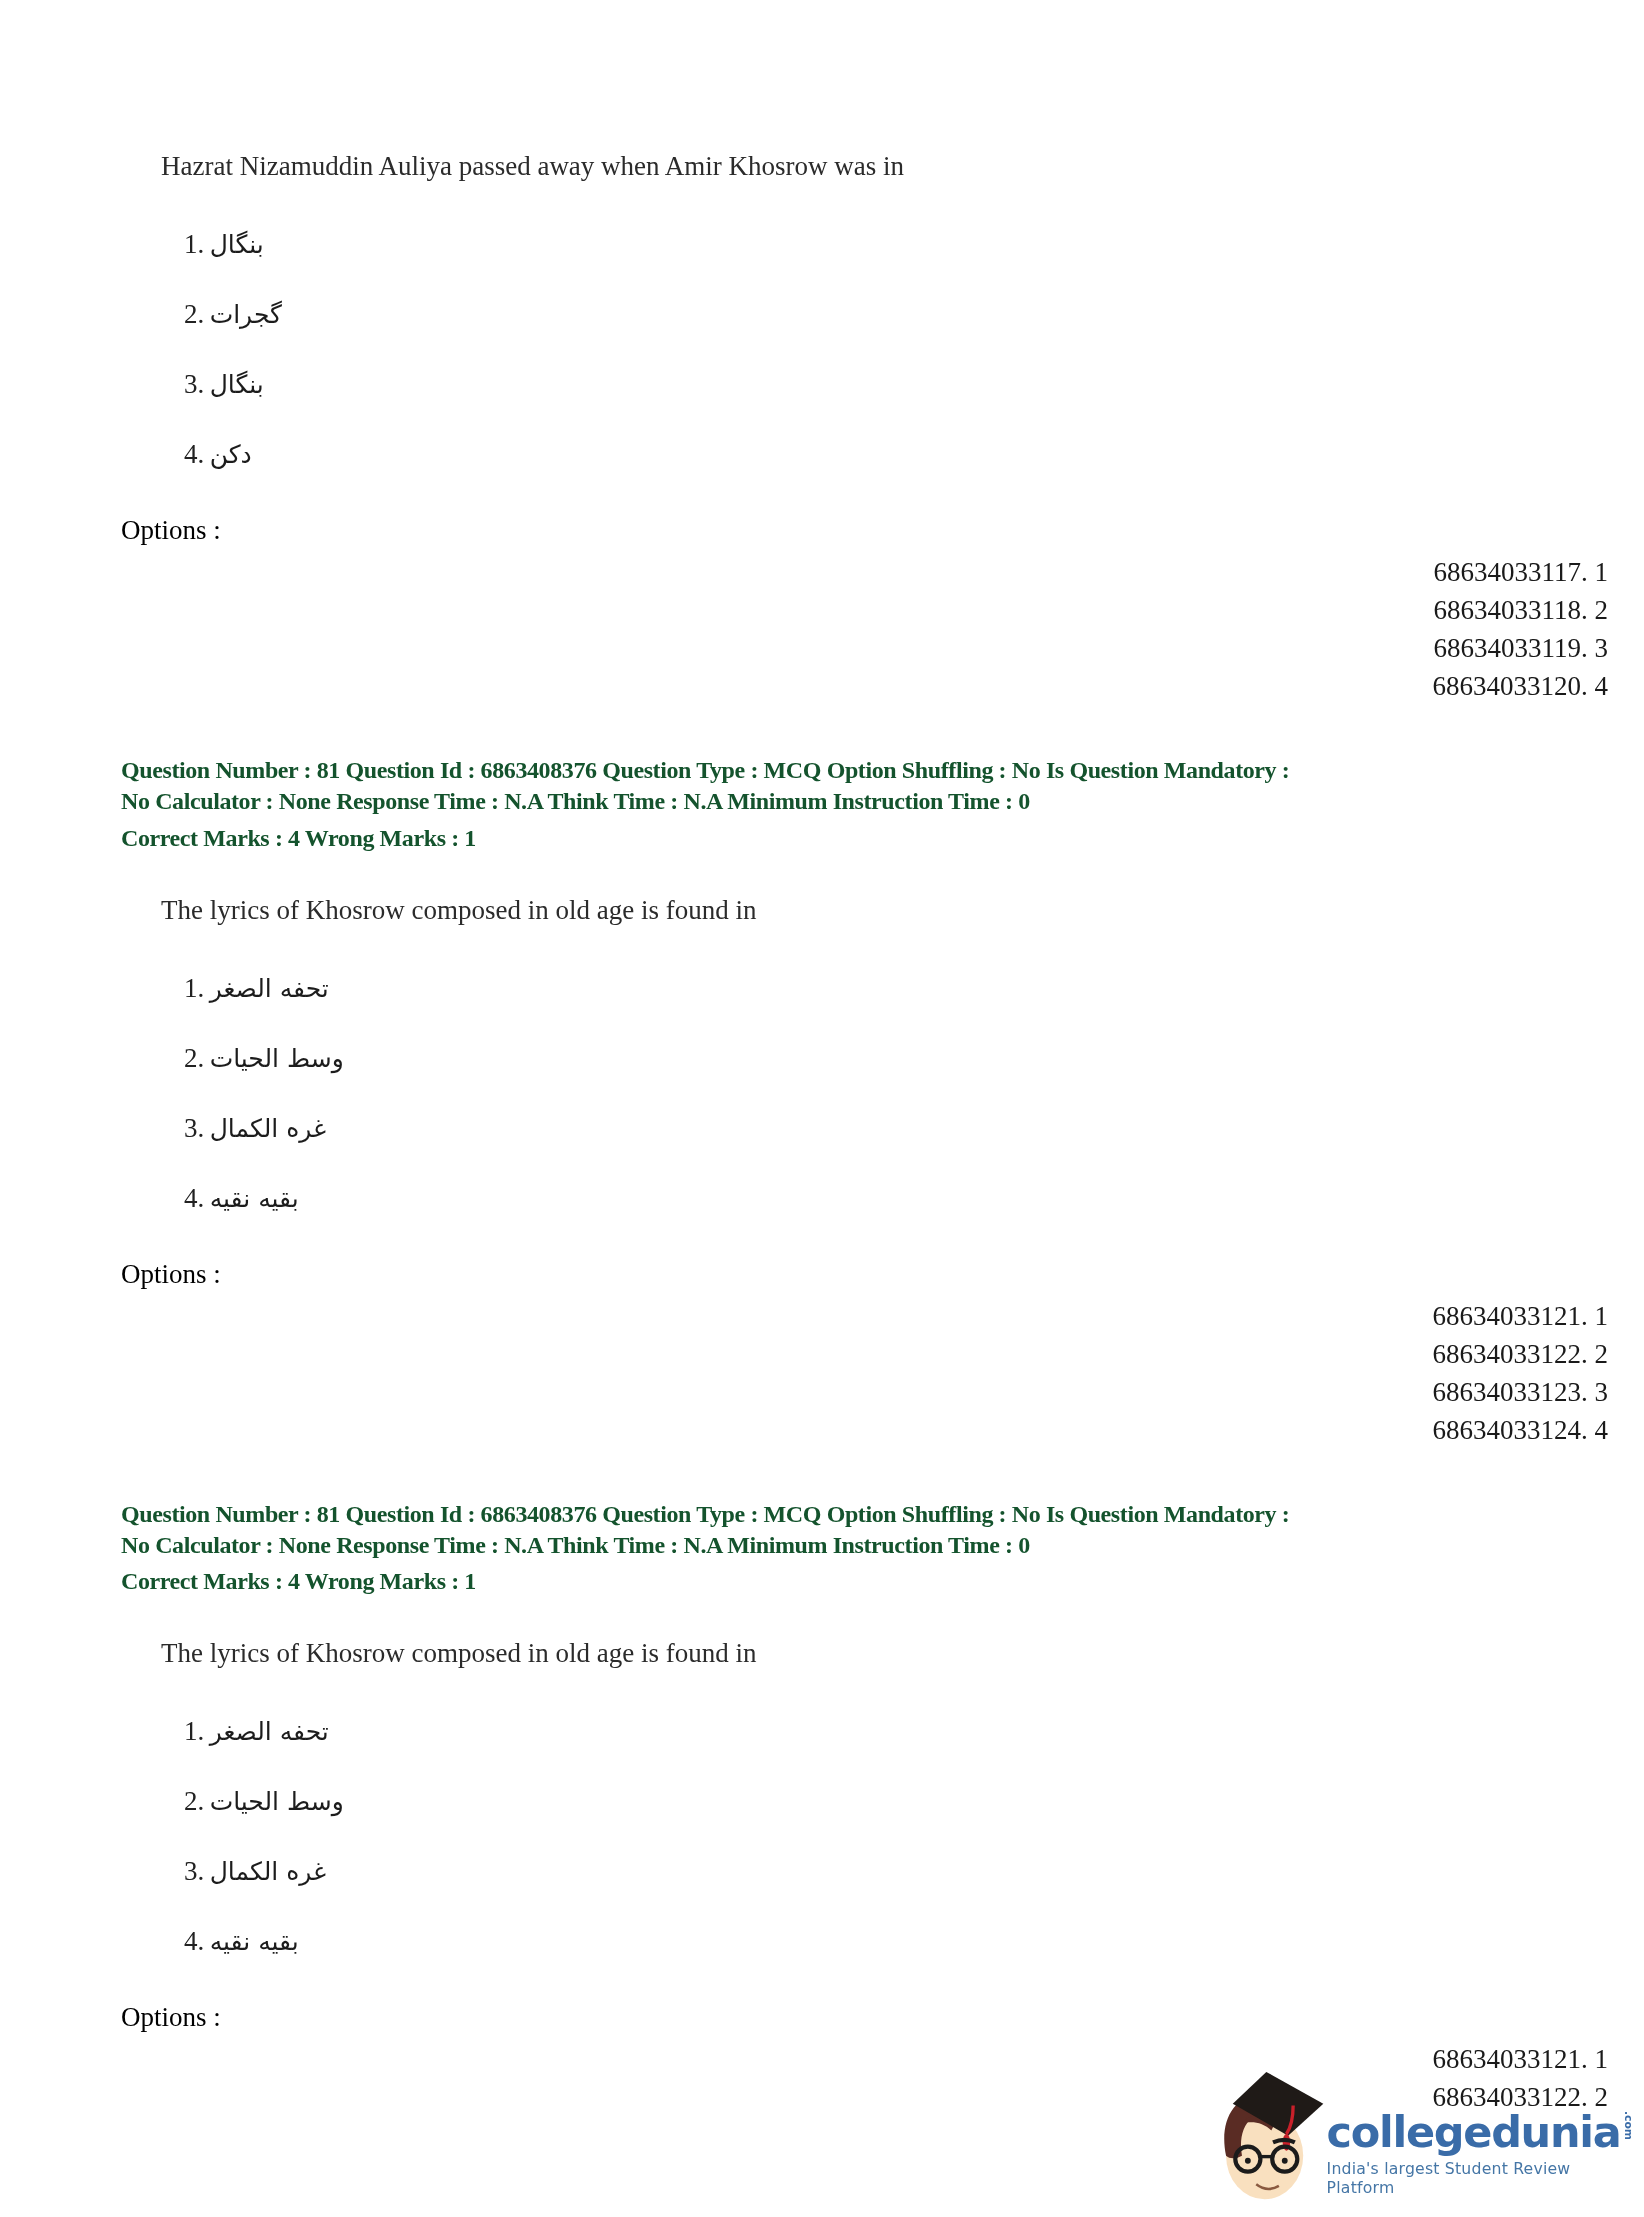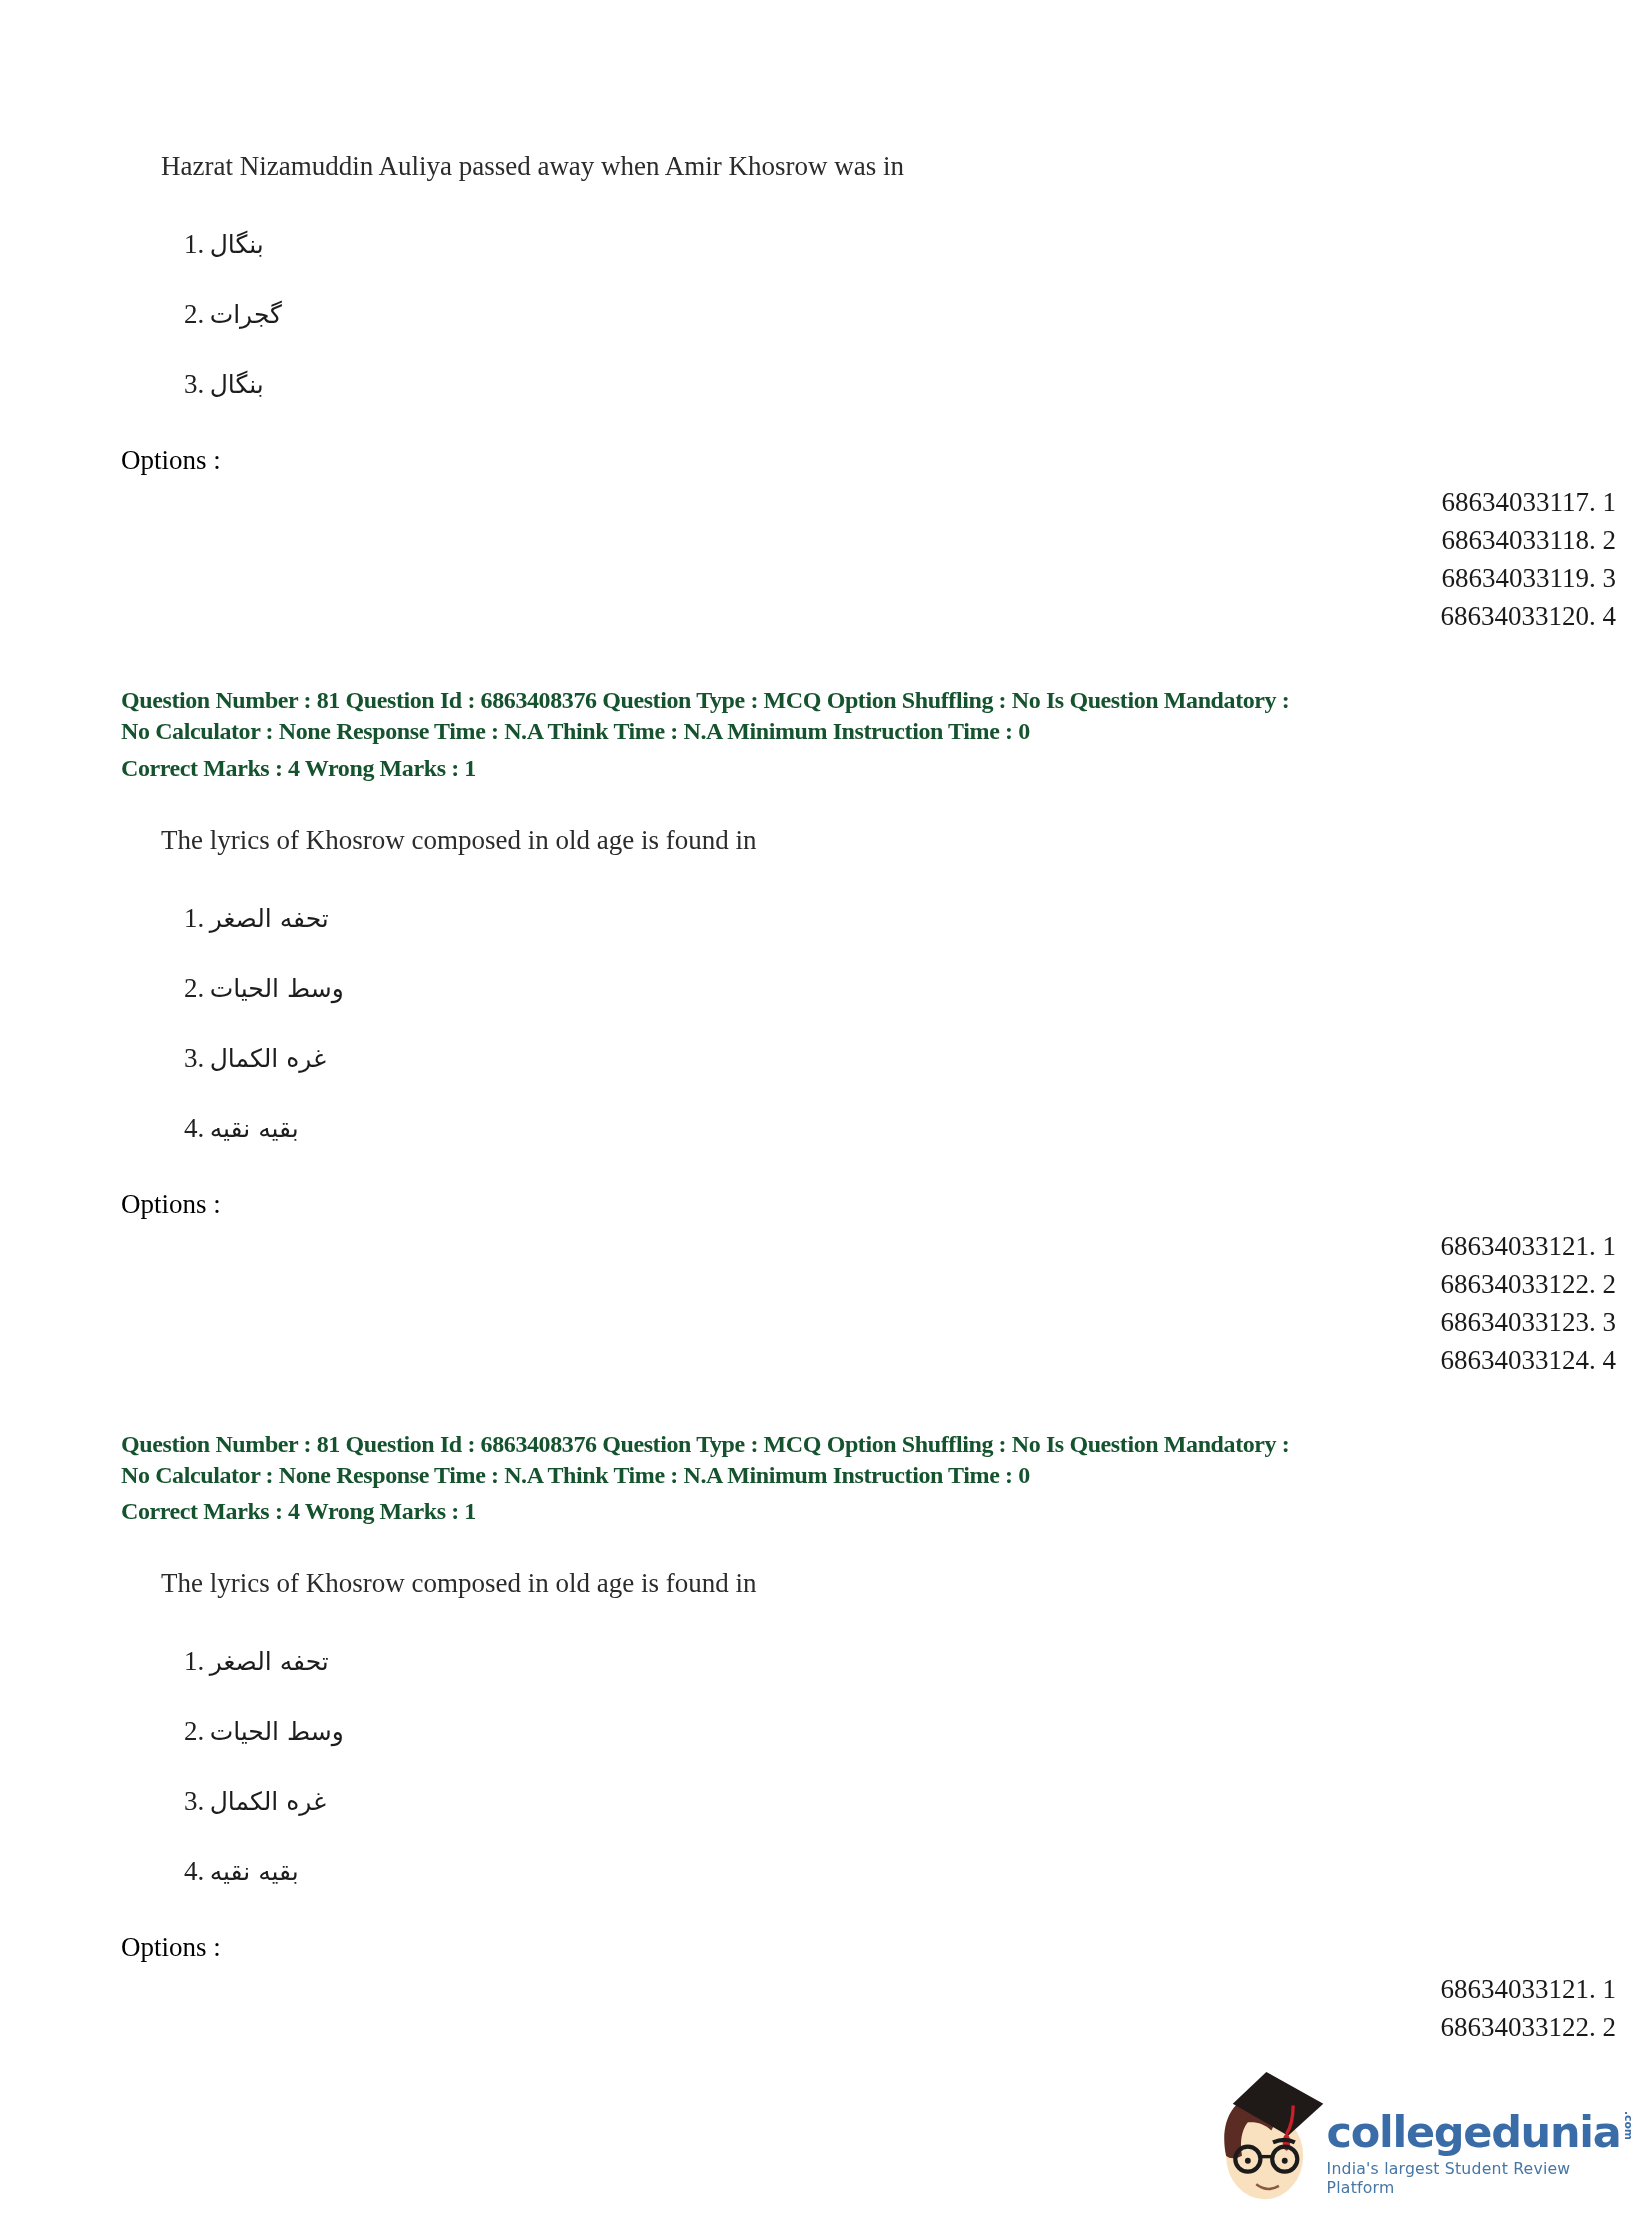--- a/index.html
+++ b/index.html
@@ -6,21 +6,21 @@
   .page {
     position: relative;
     width: 1644px;
     height: 2217px;
     background: #ffffff;
     overflow: hidden;
     font-family: "Liberation Serif", serif;
     color: #141414;
   }
   .content {
-    padding: 148px 28px 0 121px;
+    padding: 148px 36px 0 121px;
   }
   .q-text {
     font-size: 27px;
     line-height: 36px;
     margin: 0 0 0 40px;
     color: #2b2b2b;
   }
   .q-text.later { margin-top: 38px; }
   .opt {
     font-size: 27px;
@@ -113,20 +113,21 @@
 <body>
 
 <div class="page">
   <div class="content">
 
     <section>
       <p class="q-text">Hazrat Nizamuddin Auliya passed away when Amir Khosrow was in</p>
       <p class="opt first"><span class="num">1.</span><span class="urdu">بنگال</span></p>
       <p class="opt"><span class="num">2.</span><span class="urdu">گجرات</span></p>
       <p class="opt"><span class="num">3.</span><span class="urdu">بنگال</span></p>
+      <p class="opt"><span class="num">4.</span><span class="urdu">دکن</span></p>
       <p class="opts-label">Options :</p>
       <p class="opt-id first">68634033117. 1</p>
       <p class="opt-id">68634033118. 2</p>
       <p class="opt-id">68634033119. 3</p>
       <p class="opt-id">68634033120. 4</p>
     </section>
 
     <section>
       <div class="meta">
         <p>Question Number : 81 Question Id : 6863408376 Question Type : MCQ Option Shuffling : No Is Question Mandatory :</p>

